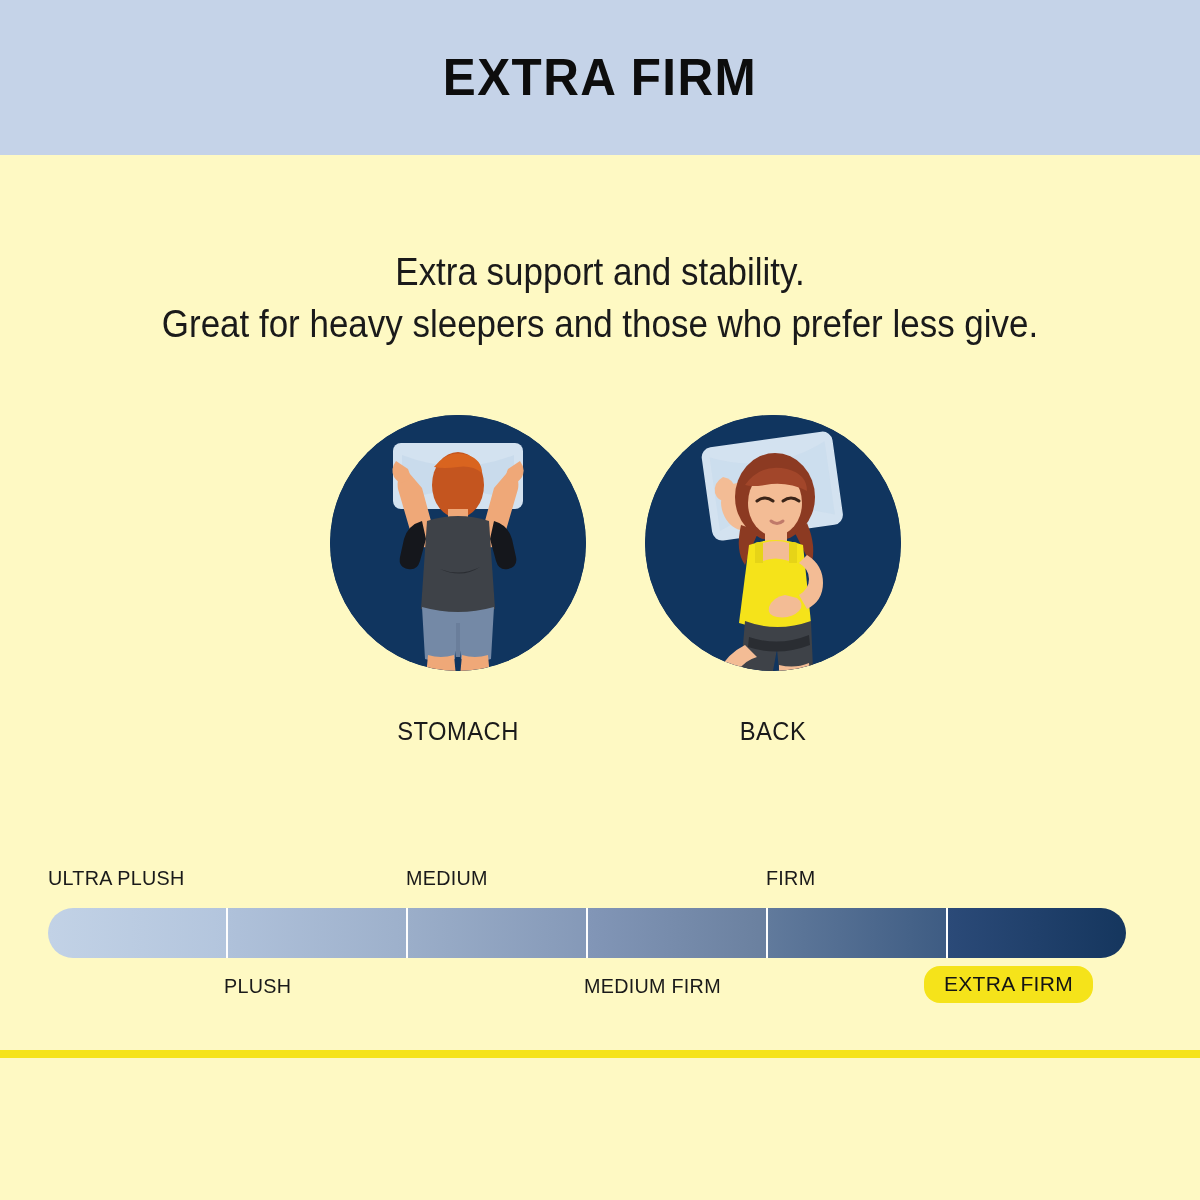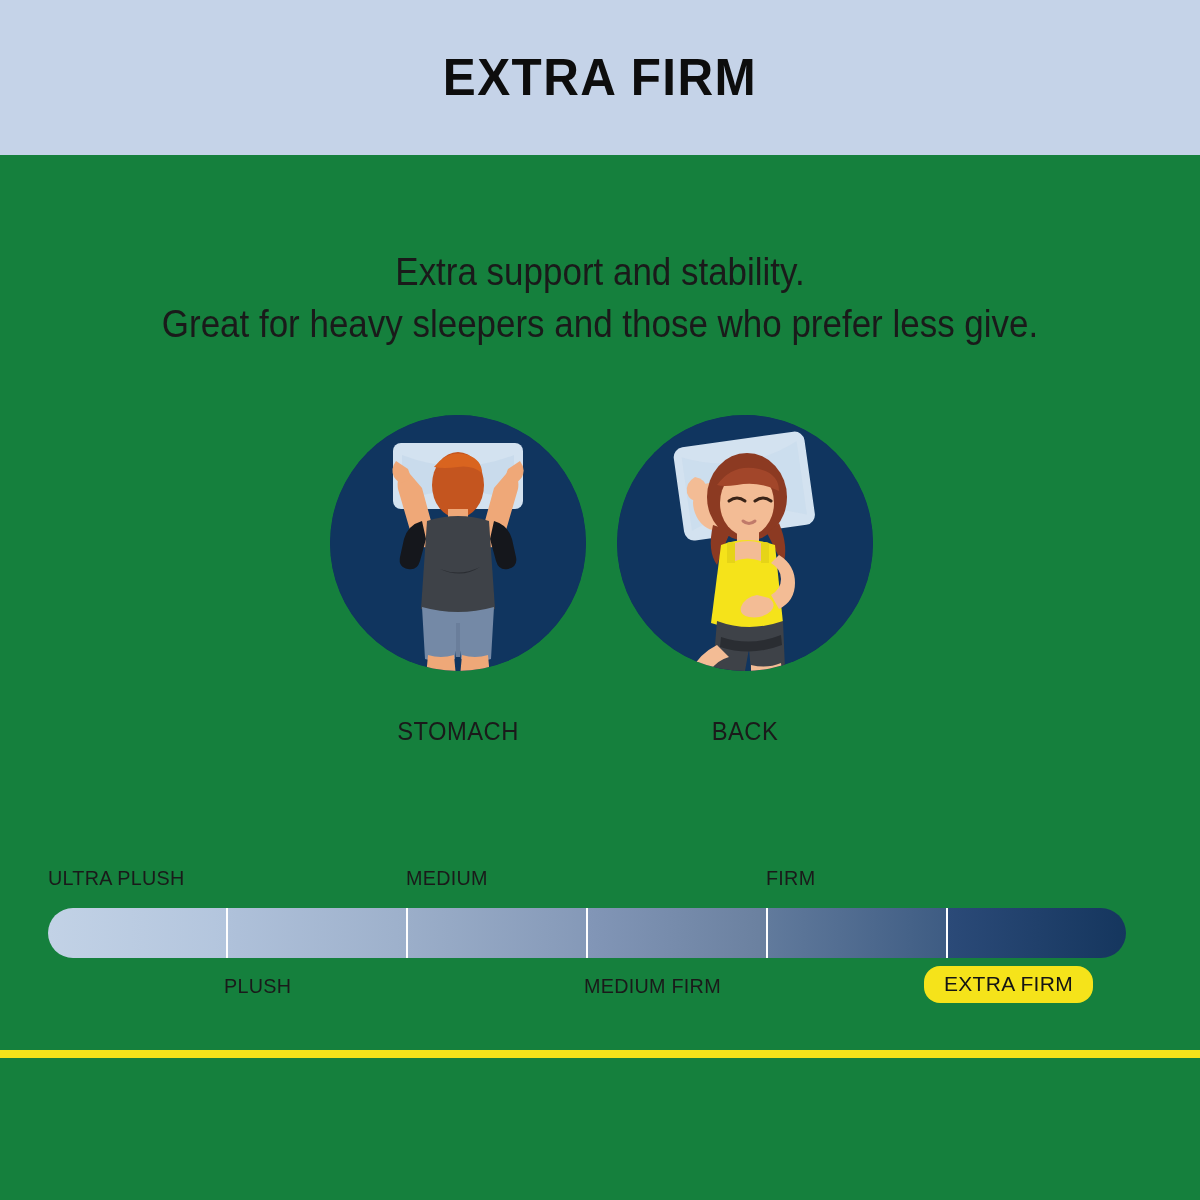--- a/index.html
+++ b/index.html
@@ -8,21 +8,21 @@
     padding: 0;
     background: #ffffff;
   }
   body {
     font-family: "Liberation Sans", sans-serif;
   }
   #page {
     position: relative;
     width: 1200px;
     height: 1200px;
-    background: #15803d;
+    background: #fef9c3;
     overflow: hidden;
   }
 
   
   .header-band {
     position: absolute;
     left: 0;
     top: 0;
     width: 1200px;
     height: 155px;
@@ -66,21 +66,21 @@
     top: 415px;
     width: 992px;
     height: 330px;
   }
   .sleeper {
     position: absolute;
     top: 0;
     width: 256px;
   }
   .sleeper.pos-0 { left: 330px; }
-  .sleeper.pos-1 { left: 617px; }
+  .sleeper.pos-1 { left: 645px; }
   .circle {
     position: relative;
     width: 256px;
     height: 256px;
     border-radius: 50%;
     background: #10355f;
     overflow: hidden;
   }
   .sleeper-label {
     margin-top: 46px;

